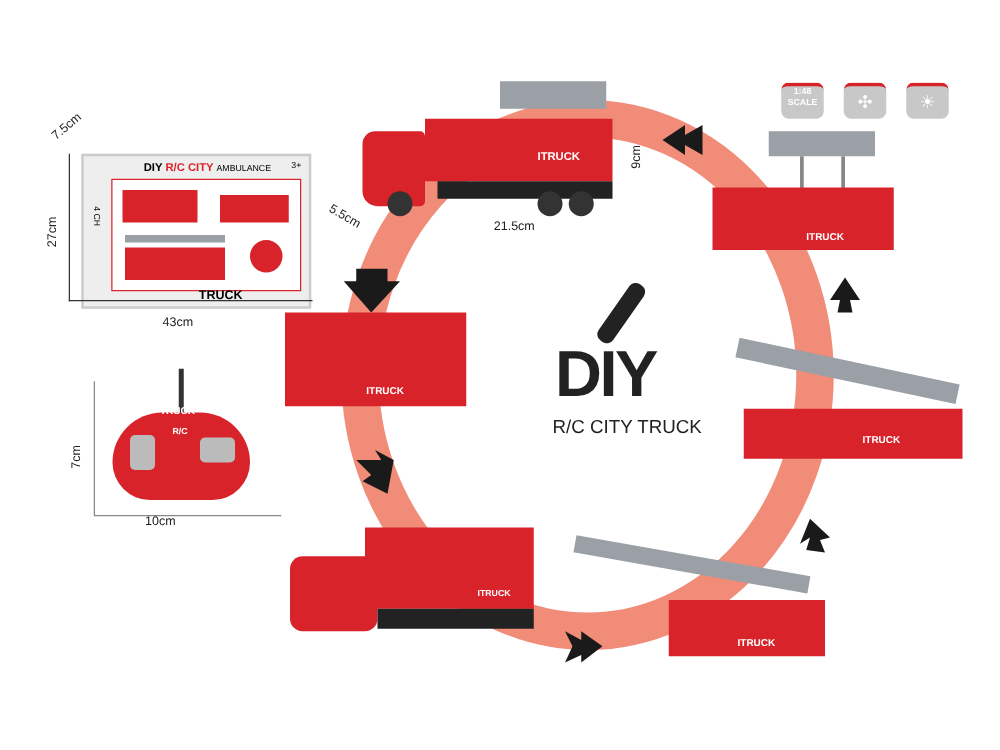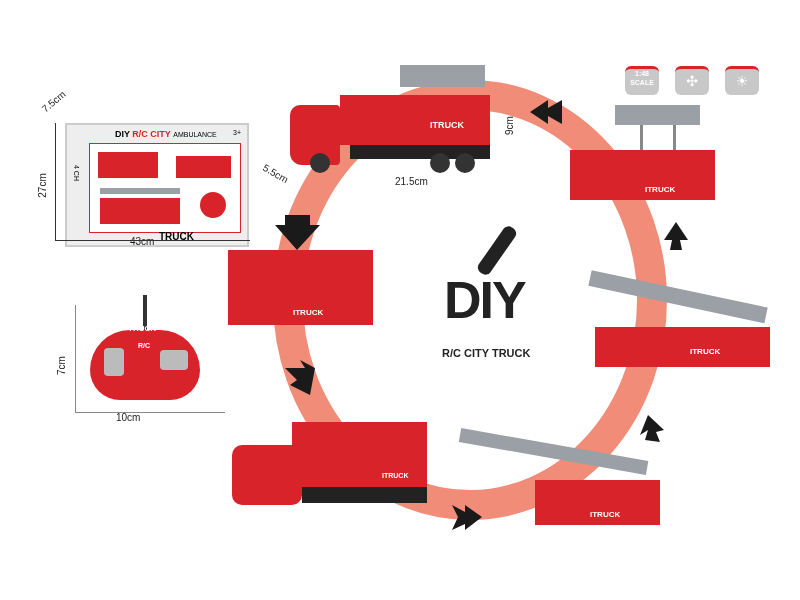--- a/index.html
+++ b/index.html
@@ -38,21 +38,21 @@
     <div class="abs red" style="left:86px;top:12px;width:55px;height:22px"></div>
     <div class="abs grey" style="left:10px;top:44px;width:80px;height:6px"></div>
     <div class="abs red" style="left:10px;top:54px;width:80px;height:26px"></div>
     <div class="abs red" style="left:110px;top:48px;width:26px;height:26px;border-radius:50%"></div>
   </div>
   <div class="abs" style="left:6px;top:40px;font-size:7px;writing-mode:vertical-rl">4 CH</div>
   <div class="abs" style="left:92px;top:106px;font-size:10px;font-weight:bold">TRUCK</div>
 </div>
 <div class="abs dim" style="left:40px;top:96px;transform:rotate(-40deg)">7.5cm</div>
 <div class="abs dim" style="left:30px;top:180px;transform:rotate(-90deg)">27cm</div>
-<div class="abs dim" style="left:130px;top:236px">43cm</div>
+<div class="abs dim" style="left:130px;top:253px">43cm</div>
 <div class="abs" style="left:55px;top:240px;width:195px;height:1px;background:#333"></div>
 <div class="abs" style="left:55px;top:123px;width:1px;height:118px;background:#333"></div>
 
 <div class="abs" style="left:90px;top:330px;width:110px;height:70px;">
   <div class="abs" style="left:53px;top:-35px;width:4px;height:40px;background:#333"></div>
   <div class="abs red" style="left:0;top:0;width:110px;height:70px;border-radius:40px 40px 30px 30px"></div>
   <div class="abs txt-w" style="left:38px;top:-6px;font-size:8px">TRUCK</div>
   <div class="abs txt-w" style="left:48px;top:12px;font-size:7px">R/C</div>
   <div class="abs" style="left:14px;top:18px;width:20px;height:28px;background:#bbb;border-radius:4px"></div>
   <div class="abs" style="left:70px;top:20px;width:28px;height:20px;background:#bbb;border-radius:4px"></div>
@@ -111,17 +111,17 @@
 
 <div class="abs" style="left:450px;top:420px;width:220px;height:110px">
   <div class="abs grey" style="left:10px;top:8px;width:190px;height:14px;transform:rotate(10deg);transform-origin:left"></div>
   <div class="abs red" style="left:85px;top:60px;width:125px;height:45px"></div>
   <div class="abs txt-w" style="left:140px;top:90px;font-size:8px">ITRUCK</div>
 </div>
 
 <div class="abs" style="left:430px;top:215px;width:140px;height:140px">
   <div class="abs" style="left:60px;top:8px;width:14px;height:55px;background:#222;border-radius:6px;transform:rotate(35deg)"></div>
   <div class="abs" style="left:14px;top:55px;font-size:52px;font-weight:bold;color:#222;letter-spacing:-2px">DIY</div>
-  <div class="abs" style="left:12px;top:132px;font-size:11px;font-weight:bold;color:#222;white-space:nowrap">
+  <div class="abs" style="left:12px;top:118px;font-size:15px;font-weight:normal;color:#222;white-space:nowrap">
     <span>R/C CITY</span>
     <span>TRUCK</span>
   </div>
 </div>
 
 </body></html>

